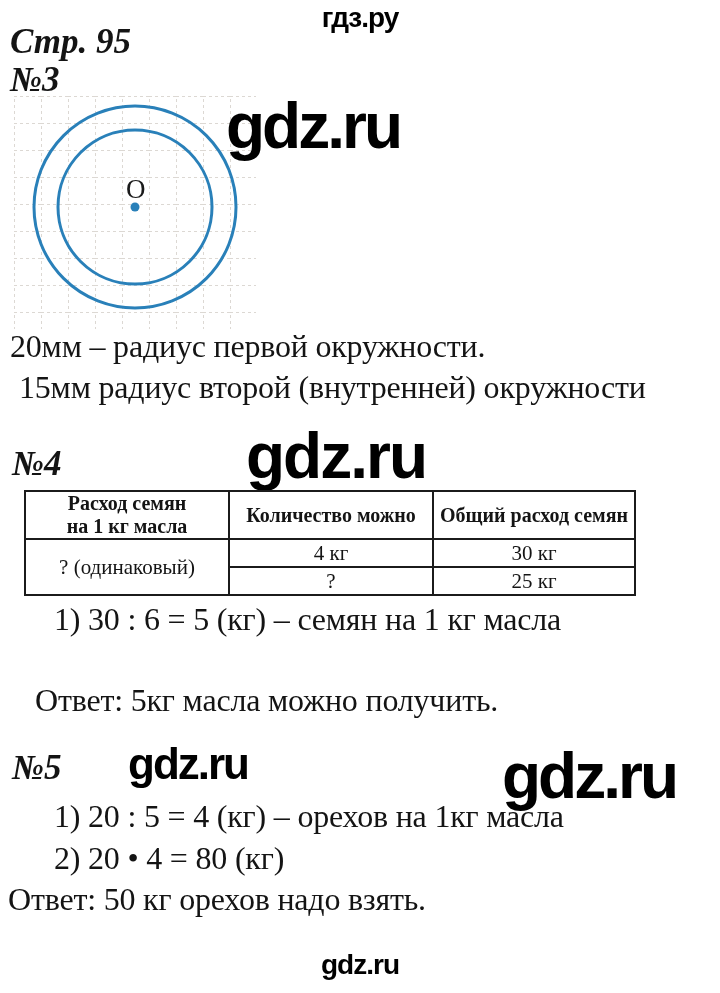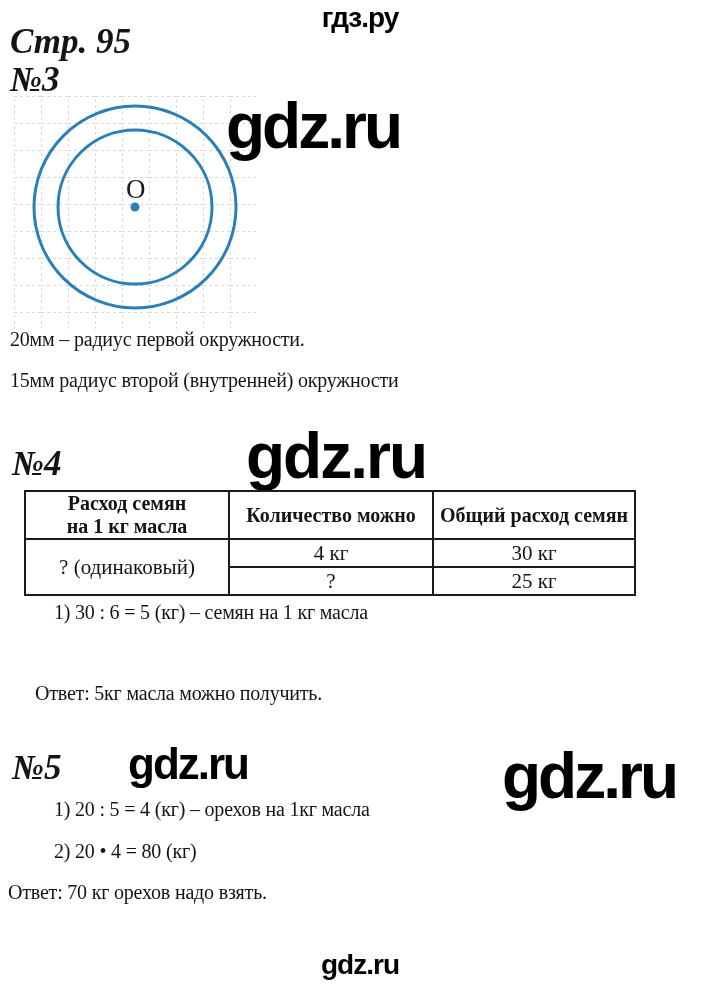--- a/index.html
+++ b/index.html
@@ -27,23 +27,23 @@
   .wm-2{top:424px;left:246px;font-size:64px;letter-spacing:-2px;}
   .wm-3{top:742px;left:128px;font-size:44px;letter-spacing:-2px;}
   .wm-4{top:744px;left:502px;font-size:64px;letter-spacing:-3px;}
   
   .h-bold{font-weight:bold;font-size:35px;line-height:1.05;white-space:nowrap;font-style:italic;}
   .page-label{top:24px;left:10px;}
   .num-3{top:62px;left:10px;}
   .num-4{top:446px;left:12px;}
   .num-5{top:750px;left:12px;}
   
-  .line{font-size:20px;line-height:1.18;white-space:nowrap;letter-spacing:-0.2px;}
+  .line{font-size:32px;line-height:1.18;white-space:nowrap;letter-spacing:-0.2px;}
   .p3-line-0{top:328px;left:10px;}
-  .p3-line-1{top:369px;left:10px;}
+  .p3-line-1{top:369px;left:19px;}
   .p4-step-0{top:565px;left:54px;margin-top:36px;}
   .p4-step-1{top:641px;left:54px;}
   .p4-answer{top:682px;left:8px;margin-left:27px;}
   .p5-step-0{top:798px;left:54px;}
   .p5-step-1{top:840px;left:54px;}
   .p5-answer{top:881px;left:8px;}
   
   .figure{top:96px;left:14px;width:242px;height:233px;}
   
   .seeds-table-wrap{top:490px;left:24px;}
@@ -137,17 +137,17 @@
 
   <div class="abs line p4-step-0">1) 30 : 6 = 5 (кг) – семян на 1 кг масла</div>
   <div class="abs line p4-answer">Ответ: 5кг масла можно получить.</div>
 
   <div class="abs h-bold num-5">№5</div>
   <div class="abs wm wm-3">gdz.ru</div>
   <div class="abs wm wm-4">gdz.ru</div>
 
   <div class="abs line p5-step-0">1) 20 : 5 = 4 (кг) – орехов на 1кг масла</div>
   <div class="abs line p5-step-1">2) 20 • 4 = 80 (кг)</div>
-  <div class="abs line p5-answer">Ответ: 70 кг орехов надо взять.</div>
+  <div class="abs line p5-answer">Ответ: 50 кг орехов надо взять.</div>
 
   <div class="abs wm wm-footer">gdz.ru</div>
 
 </div>
 
 </body></html>

